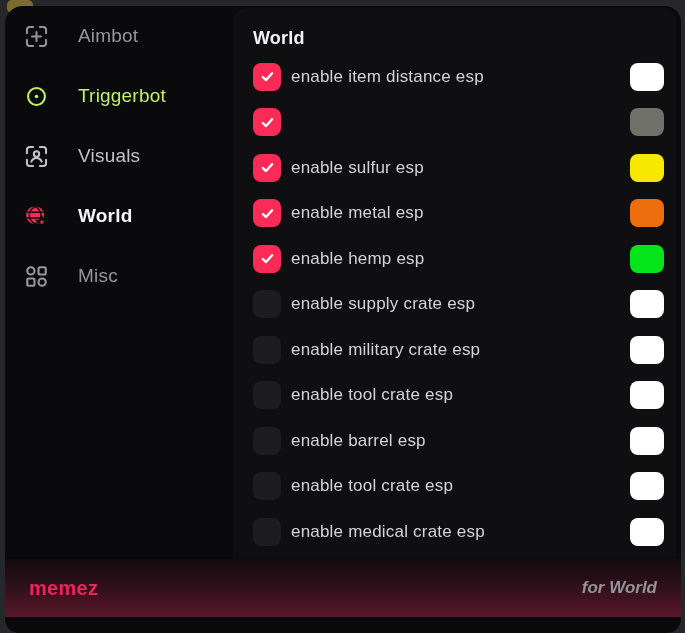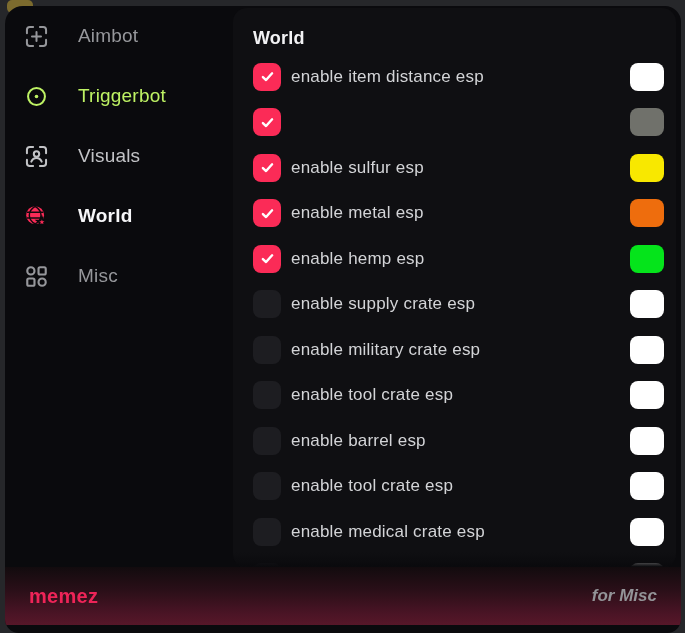--- a/index.html
+++ b/index.html
@@ -30,21 +30,21 @@
   .panel-title{font-size:18px;font-weight:600;color:#f2f2f4;margin:8px 0 5px 0;letter-spacing:.2px;}
   .option-row{display:flex;align-items:center;height:45.5px;}
   .checkbox{width:28px;height:28px;border-radius:8px;background:#1d1d21;flex:none;
     display:flex;align-items:center;justify-content:center;cursor:pointer;}
   .checkbox.checked{background:#fb2b57;}
   .checkbox svg{width:17px;height:17px;}
   .option-label{margin-left:10px;font-size:17px;color:#d3d4d7;letter-spacing:.2px;}
   .swatch{margin-left:auto;width:34px;height:28px;border-radius:8px;flex:none;cursor:pointer;}
 
   
-  .footer{position:absolute;left:0;right:0;bottom:8px;height:58px;display:flex;align-items:center;
+  .footer{position:absolute;left:0;right:0;bottom:16px;height:58px;display:flex;align-items:center;
     padding:0 24px;
     background:linear-gradient(180deg,#120b0e 0%,#2a0f18 40%,#4a1425 80%,#571729 100%);}
   .brand{color:#ee2458;font-size:20px;font-weight:700;letter-spacing:.3px;}
   .tagline{margin-left:auto;color:#939498;font-size:17px;font-style:italic;font-weight:700;}
 </style>
 </head>
 <body>
 
 <div class="stage">
   <div class="bg-blob"></div>
@@ -192,17 +192,17 @@
           <div class="option-row">
             <span class="checkbox"></span>
             <span class="option-label"></span>
             <span class="swatch" style="background: rgb(233, 233, 233);"></span>
           </div>
         </div>
     </section>
 
     <footer class="footer">
       <span class="brand">memez</span>
-      <span class="tagline">for Misc</span>
+      <span class="tagline">for World</span>
     </footer>
 
   </div>
 </div>
 
 </body></html>

